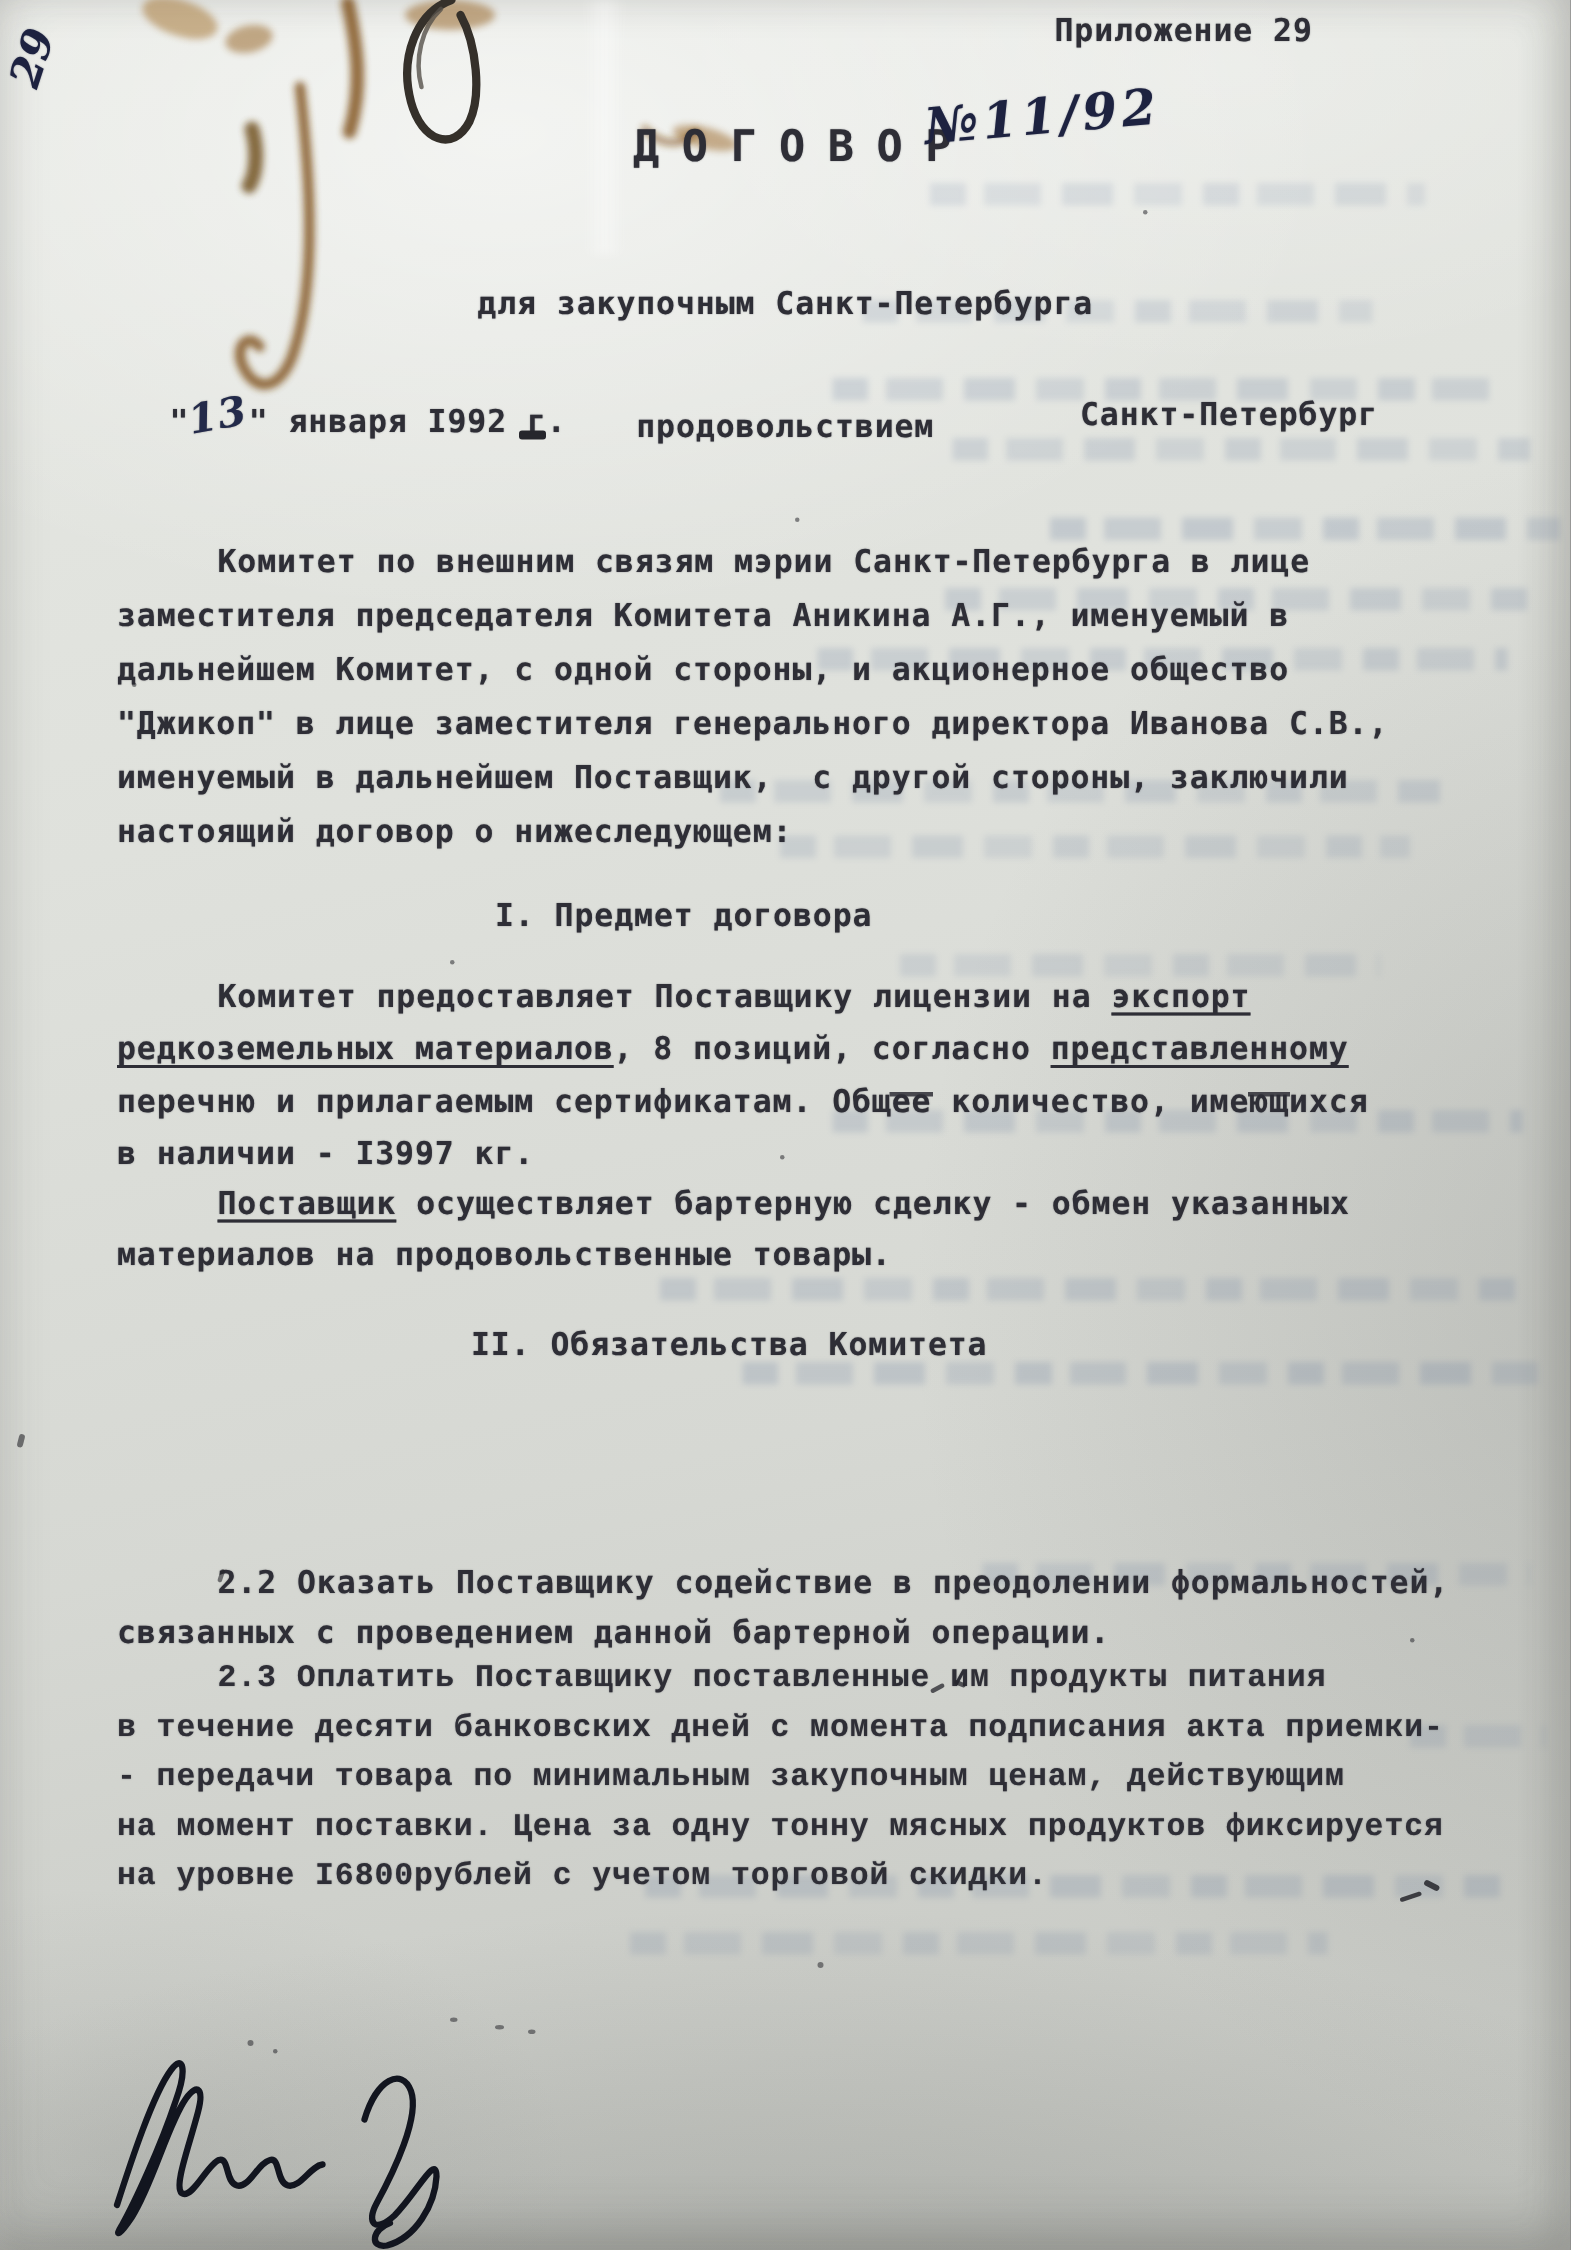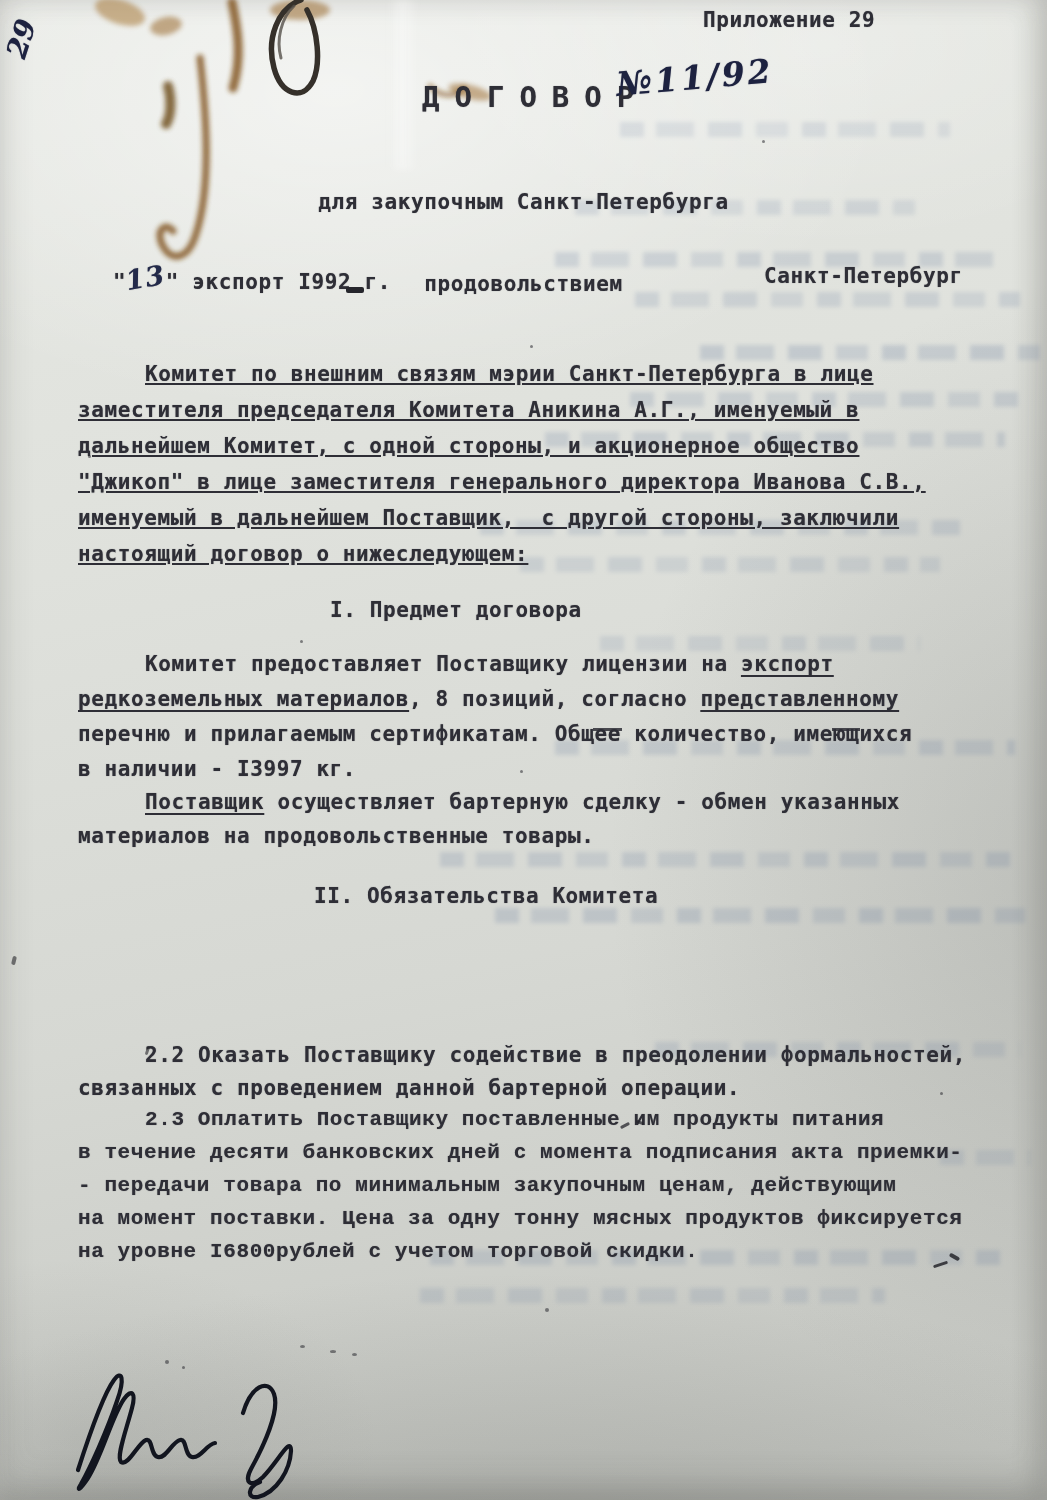--- a/index.html
+++ b/index.html
@@ -27,21 +27,21 @@
     letter-spacing:.6px;
     white-space:pre;
     text-shadow:0 0 1px rgba(46,46,54,.55);
   }
   .tline{height:35px;white-space:pre;}
   .tline span{display:inline;}
   .ind{padding-left:67px;}
   .u{text-decoration:underline;text-decoration-thickness:2px;text-underline-offset:4px;}
   .strike{position:relative;}
   .strike::after{content:"";position:absolute;left:-1px;right:-1px;top:6px;height:3px;background:#2e2e36;opacity:.85;}
-  #preamble .tline{height:36px;text-decoration:underline;}
+  #preamble .tline{height:36px;}
   #s1p1 .tline{height:35px;}
   #s1p2 .tline{height:34px;}
   #c21 .tline{height:32px;}
   #c22 .tline{height:33px;}
   #c23 .tline{height:33px;font-family:Liberation Mono, monospace;}
   .heading{font-size:21px;}
   .title-word{font-size:29px;letter-spacing:15px;}
   
   .hand{
     position:absolute;
@@ -133,22 +133,22 @@
   <div class="typed" style="left:703px;top:8px;">Приложение 29</div>
 
   <div class="typed title-word" style="left:422px;top:80px;">ДОГОВОР</div>
   <div class="hand" style="left:616px;top:58px;font-size:33px;font-weight:700;transform:rotate(-5deg);letter-spacing:3px;">№11/92</div>
 
   <div class="typed" style="left:0;top:142px;width:1047px;text-align:center;">
     <div class="tline" style="height:34px">для закупочным Санкт-Петербурга</div>
     <div class="tline" style="height:34px">продовольствием</div>
   </div>
 
-  <div class="typed" style="left:113px;top:264px;"><span>"</span><span class="hand-inline">13</span><span>" </span><span>экспорт I992 г.</span></div>
-  <div class="typed" style="left:764px;top:264px;">Санкт-Петербург</div>
+  <div class="typed" style="left:113px;top:264px;"><span>"</span><span class="hand-inline">13</span><span>" </span><span>января I992 г.</span></div>
+  <div class="typed" style="left:720px;top:264px;">Санкт-Петербург</div>
 
   <div class="mark" style="left:346px;top:287px;width:18px;height:6px;"></div>
 
   <div id="preamble" class="typed" style="left:78px;top:362px;"><div class="tline ind"><span>Комитет по внешним связям мэрии Санкт-Петербурга в лице</span></div><div class="tline"><span>заместителя председателя Комитета Аникина А.Г., именуемый в</span></div><div class="tline"><span>дальнейшем Комитет, с одной стороны, и акционерное общество</span></div><div class="tline"><span>"Джикоп" в лице заместителя генерального директора Иванова С.В.,</span></div><div class="tline"><span>именуемый в дальнейшем Поставщик,  с другой стороны, заключили</span></div><div class="tline"><span>настоящий договор о нижеследующем:</span></div></div>
 
   <div class="typed heading" style="left:330px;top:598px;">I. Предмет договора</div>
   <div id="s1p1" class="typed" style="left:78px;top:652px;"><div class="tline ind"><span>Комитет предоставляет Поставщику лицензии на </span><span class="u">экспорт</span></div><div class="tline"><span class="u">редкоземельных материалов</span><span>, 8 позиций, согласно </span><span class="u">представленному</span></div><div class="tline"><span>перечню и прилагаемым сертификатам. Общ</span><span class="strike">ее</span><span> количество, име</span><span class="strike">ющ</span><span>ихся</span></div><div class="tline"><span>в наличии - I3997 кг.</span></div></div>
   <div id="s1p2" class="typed" style="left:78px;top:790px;"><div class="tline ind"><span class="u">Поставщик</span><span> осуществляет бартерную сделку - обмен указанных</span></div><div class="tline"><span>материалов на продовольственные товары.</span></div></div>
 
   <div class="typed heading" style="left:314px;top:884px;">II. Обязательства Комитета</div>

